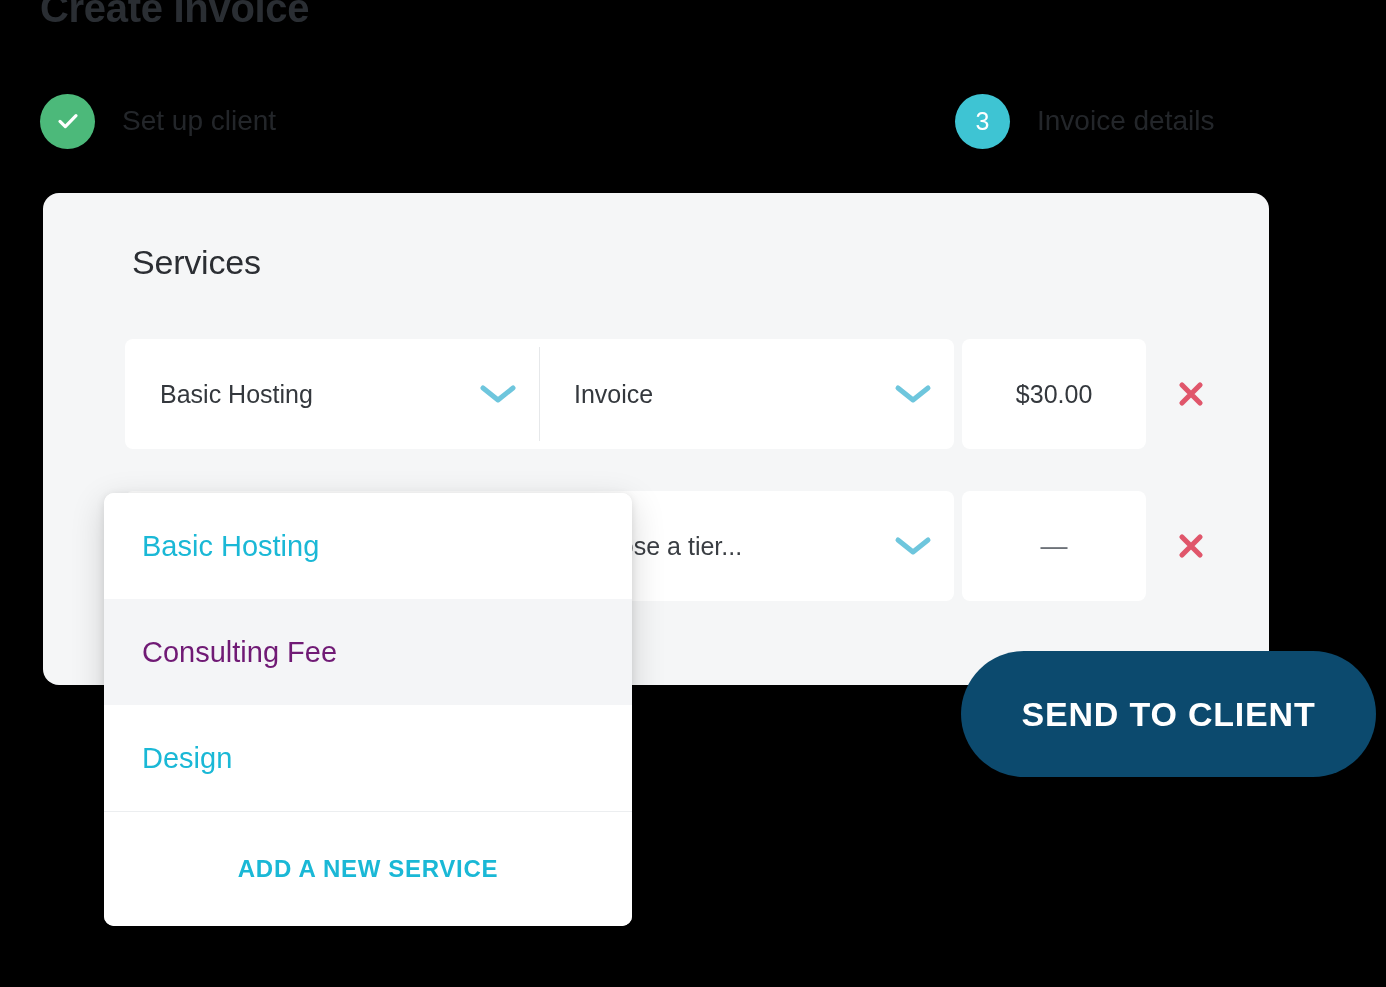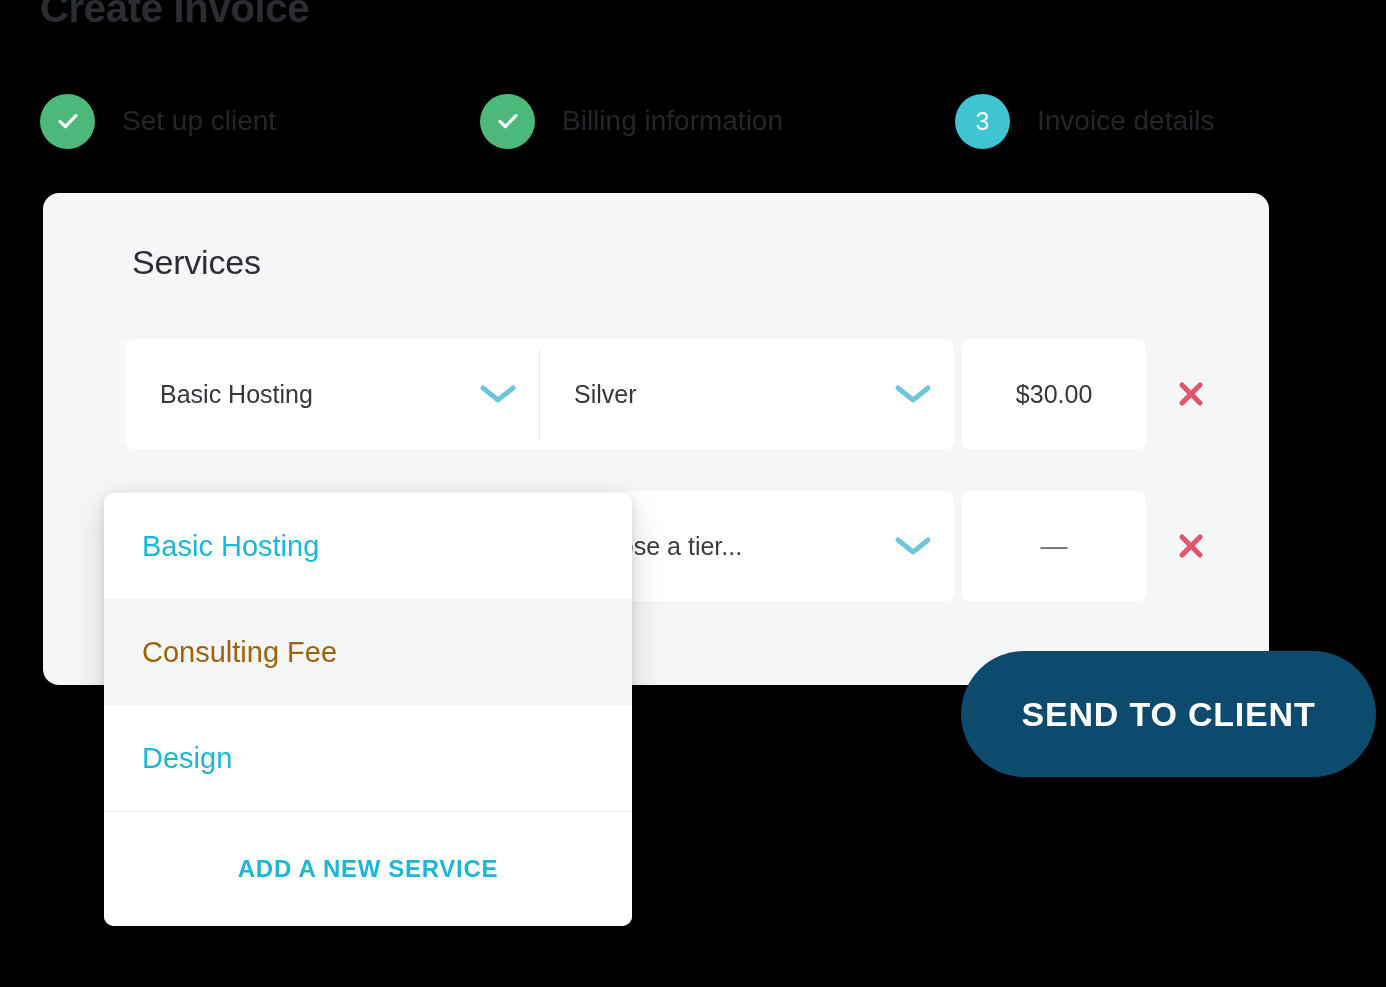--- a/index.html
+++ b/index.html
@@ -193,21 +193,21 @@
   .dd-item {
     height: 106px;
     display: flex;
     align-items: center;
     padding-left: 38px;
     font-size: 29px;
     cursor: pointer;
     background: #ffffff;
   }
   .dd-item.opt-a { color: #1ab8d6; }
-  .dd-item.opt-b { color: #a16207; background: #f4f5f7; }
+  .dd-item.opt-b { color: #701a75; background: #f4f5f7; }
   .dd-item.opt-c { color: #1ab8d6; }
   .dd-sep {
     height: 1px;
     background: #eceef0;
     margin: 0;
   }
   .dd-action {
     height: 114px;
     display: flex;
     align-items: center;
@@ -253,28 +253,20 @@
 
     <div class="step step-1">
       <div class="step-bubble done">
         <svg class="check-svg" width="28" height="28" viewBox="0 0 28 28">
           <path d="M6 14.4 L11.3 19.6 L22 8.6" fill="none" stroke="#ffffff" stroke-width="3.2" stroke-linecap="round" stroke-linejoin="round"></path>
         </svg>
       </div>
       <div class="step-label">Set up client</div>
     </div>
 
-    <div class="step step-2">
-      <div class="step-bubble done">
-        <svg class="check-svg" width="28" height="28" viewBox="0 0 28 28">
-          <path d="M6 14.4 L11.3 19.6 L22 8.6" fill="none" stroke="#ffffff" stroke-width="3.2" stroke-linecap="round" stroke-linejoin="round"></path>
-        </svg>
-      </div>
-      <div class="step-label">Billing information</div>
-    </div>
 
     <div class="step step-3">
       <div class="step-bubble current">
         <span class="num">3</span>
       </div>
       <div class="step-label">Invoice details</div>
     </div>
 
   </div>
 
@@ -284,21 +276,21 @@
     <div class="rows">
 
       <div class="srow">
         <div class="field service">
           <span class="field-text">Basic Hosting</span>
           <svg class="chevron" width="38" height="24" viewBox="0 0 38 24">
             <path d="M4 6 L19 18 L34 6" fill="none" stroke="#6ec6dd" stroke-width="5" stroke-linecap="round" stroke-linejoin="round"></path>
           </svg>
         </div>
         <div class="field tier">
-          <span class="field-text">Silver</span>
+          <span class="field-text">Invoice</span>
           <svg class="chevron" width="38" height="24" viewBox="0 0 38 24">
             <path d="M4 6 L19 18 L34 6" fill="none" stroke="#6ec6dd" stroke-width="5" stroke-linecap="round" stroke-linejoin="round"></path>
           </svg>
         </div>
         <div class="field price">
           <span class="price-text">$30.00</span>
         </div>
         <button class="row-remove">
           <svg width="30" height="30" viewBox="0 0 30 30">
             <path d="M6 6 L24 24 M24 6 L6 24" fill="none" stroke="#e0566b" stroke-width="5.2" stroke-linecap="round"></path>

